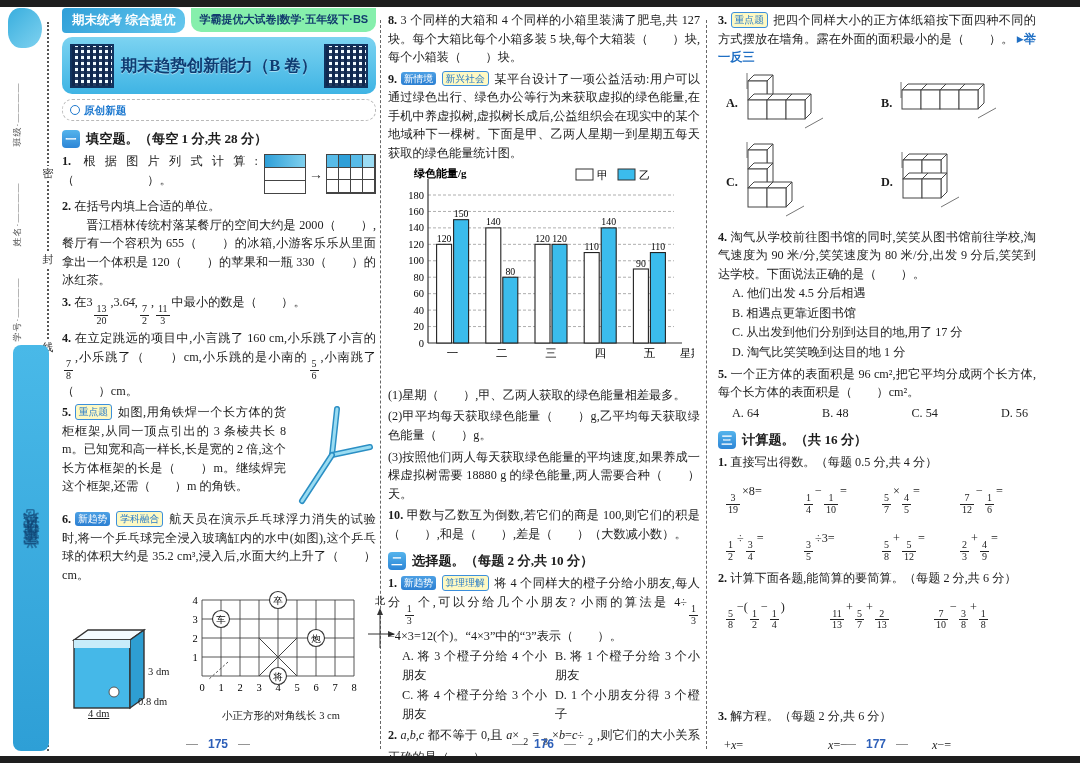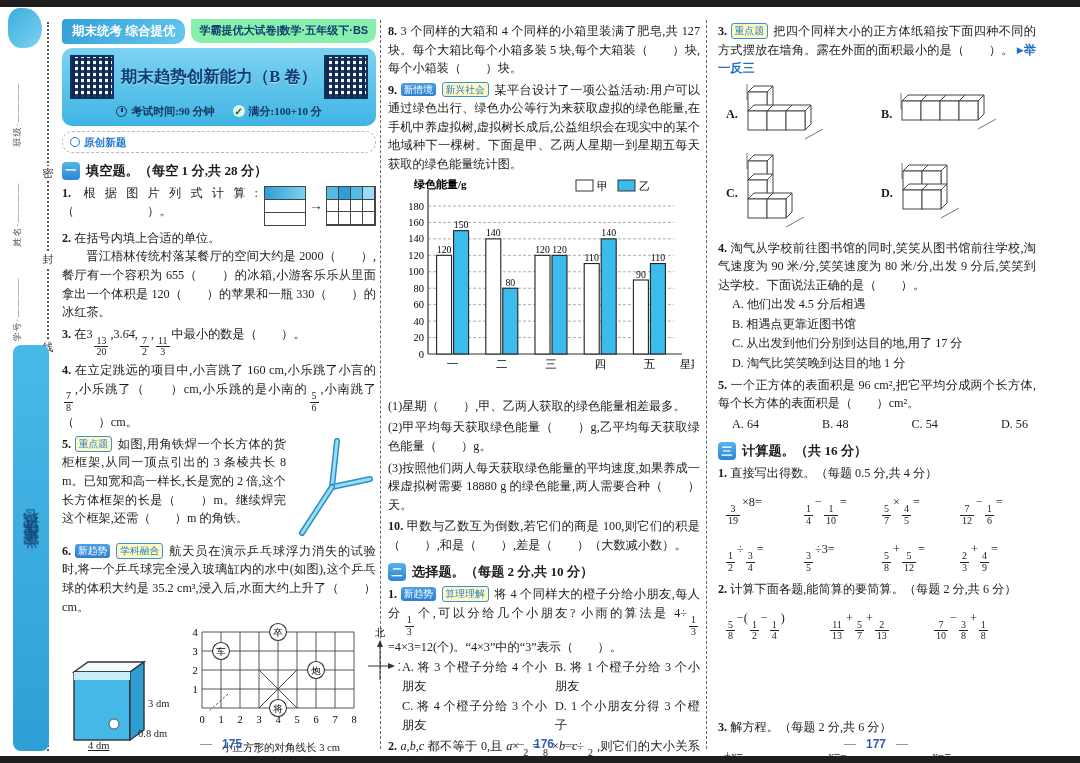--- a/index.html
+++ b/index.html
@@ -15,21 +15,21 @@
   .seal-line { position:absolute; left:47px; top:22px; bottom:12px; border-left:2px dotted #555; }
   .seal-char { position:absolute; left:40px; width:16px; font-size:11px; color:#333; background:#fff; text-align:center; }
   .bind-label { position:absolute; left:-28px; width:90px; font-size:9px; color:#555; transform:rotate(-90deg); transform-origin:center; letter-spacing:1px; white-space:nowrap; }
   .banner-bottom { position:absolute; left:13px; top:345px; width:36px; height:406px;
       background:linear-gradient(180deg,#49b9e8,#2e9fd6); border-radius:8px;
       display:flex; align-items:center; justify-content:center; }
   .banner-bottom span { writing-mode:vertical-rl; transform:rotate(180deg); font-weight:bold;
       font-size:16px; color:rgba(12,62,110,.55); letter-spacing:4px; font-family:"Liberation Sans",sans-serif; }
 
   
-  .col { position:absolute; top:19px; font-size:12.2px; line-height:1.52; text-align:justify; }
+  .col { position:absolute; top:8px; font-size:12.2px; line-height:1.52; text-align:justify; }
   #col1 { left:62px;  width:314px; }
   #col2 { left:388px; width:312px; }
   #col3 { left:718px; width:318px; }
   .vsep { position:absolute; top:20px; bottom:14px; border-left:1px dashed #666; }
   .vsep1 { left:380px; } .vsep2 { left:706px; }
 
   
   .hdr-row1 { display:flex; align-items:flex-start; gap:6px; margin-bottom:4px; }
   .ribbon { background:linear-gradient(135deg,#2f9fd8,#66c8ee); color:#fff; font-weight:bold;
       font-family:"Liberation Sans",sans-serif; font-size:12.5px; padding:3px 10px; border-radius:4px 10px 10px 4px; white-space:nowrap; }
@@ -74,21 +74,21 @@
   .opts-grid { display:grid; grid-template-columns:1fr 1fr; column-gap:8px; row-gap:2px; margin:2px 0 2px 14px; }
   .opts-row { display:flex; gap:0; justify-content:space-between; margin:2px 8px 2px 14px; }
   .opts-col { margin-left:14px; }
   .opts-col div { margin:1px 0; }
   .mexp { white-space:nowrap; }
   .calc-grid { display:grid; grid-template-columns:repeat(4,1fr); row-gap:14px; margin:10px 0 6px 6px; }
   .calc-grid3 { display:grid; grid-template-columns:repeat(3,1fr); margin:10px 0 4px 6px; }
   .pagenum { position:absolute; bottom:12px; width:120px; text-align:center; font-family:"Liberation Sans",sans-serif;
       font-size:12px; color:#2d5fb8; font-weight:bold; z-index:10; }
   .pagenum .dash { color:#888; font-weight:normal; margin:0 10px; }
-  .pn1 { left:172px; } .pn2 { left:484px; } .pn3 { left:816px; }
+  .pn1 { left:158px; } .pn2 { left:484px; } .pn3 { left:816px; }
 
   
   .q1-wrap { display:flex; gap:6px; align-items:flex-start;font-family:Liberation Serif, serif; }
   .q1-text { flex:1; }
   .q1-figs { display:flex; align-items:center; gap:3px; padding-top:2px; }
   .fig-rect { width:42px; height:40px; border:1.4px solid #444; display:flex; flex-direction:column; }
   .fig-rect div { flex:1; border-bottom:1px solid #444; }
   .fig-rect div:last-child { border-bottom:none; }
   .rowblue { background:linear-gradient(90deg,#2e9fd8,#7fd0ee); }
   .arrow { font-size:14px; color:#333; }
@@ -135,30 +135,20 @@
   <div class="hdr-row1">
     <span class="ribbon">期末统考 综合提优</span>
     <span class="series-tab">学霸提优大试卷|数学·五年级下·BS</span>
   </div>
 
   <div class="title-box">
     <div class="title-line">
       <div class="qr"></div>
       <div class="main-title">期末趋势创新能力（B 卷）</div>
       <div class="qr"></div>
-    </div>
-    <div class="meta-line">
-      <span class="meta-item">
-          <span class="dot-ic"></span>
-        <span>考试时间:90 分钟</span>
-        </span>
-      <span class="meta-item">
-          <span class="chk-ic">✓</span>
-        <span>满分:100+10 分</span>
-        </span>
     </div>
   </div>
 
   <div class="note-box">
     <span class="note-ic"></span>
     <span class="note-tag">原创新题</span>
   </div>
 
   <div class="sec">
     <span class="badge">一</span>

